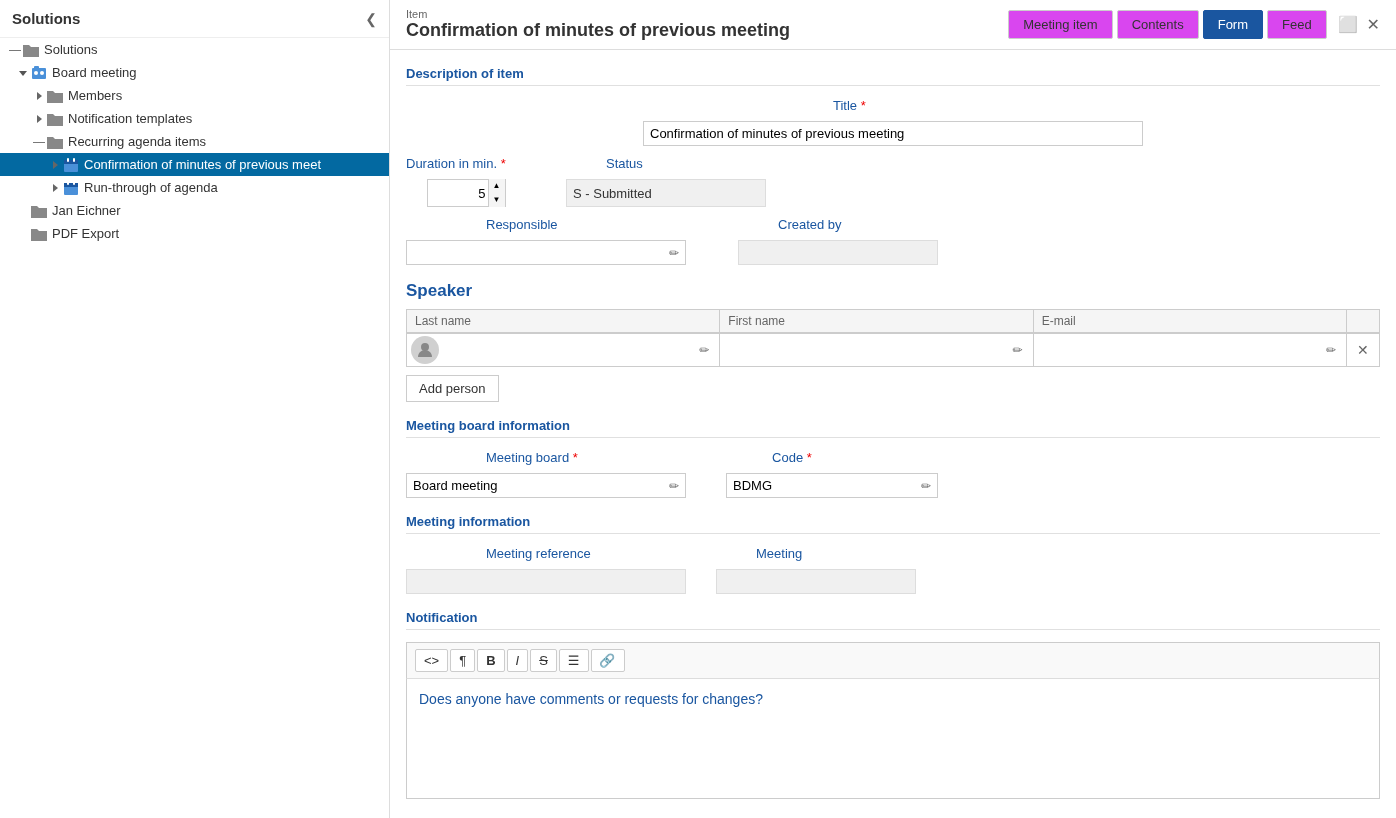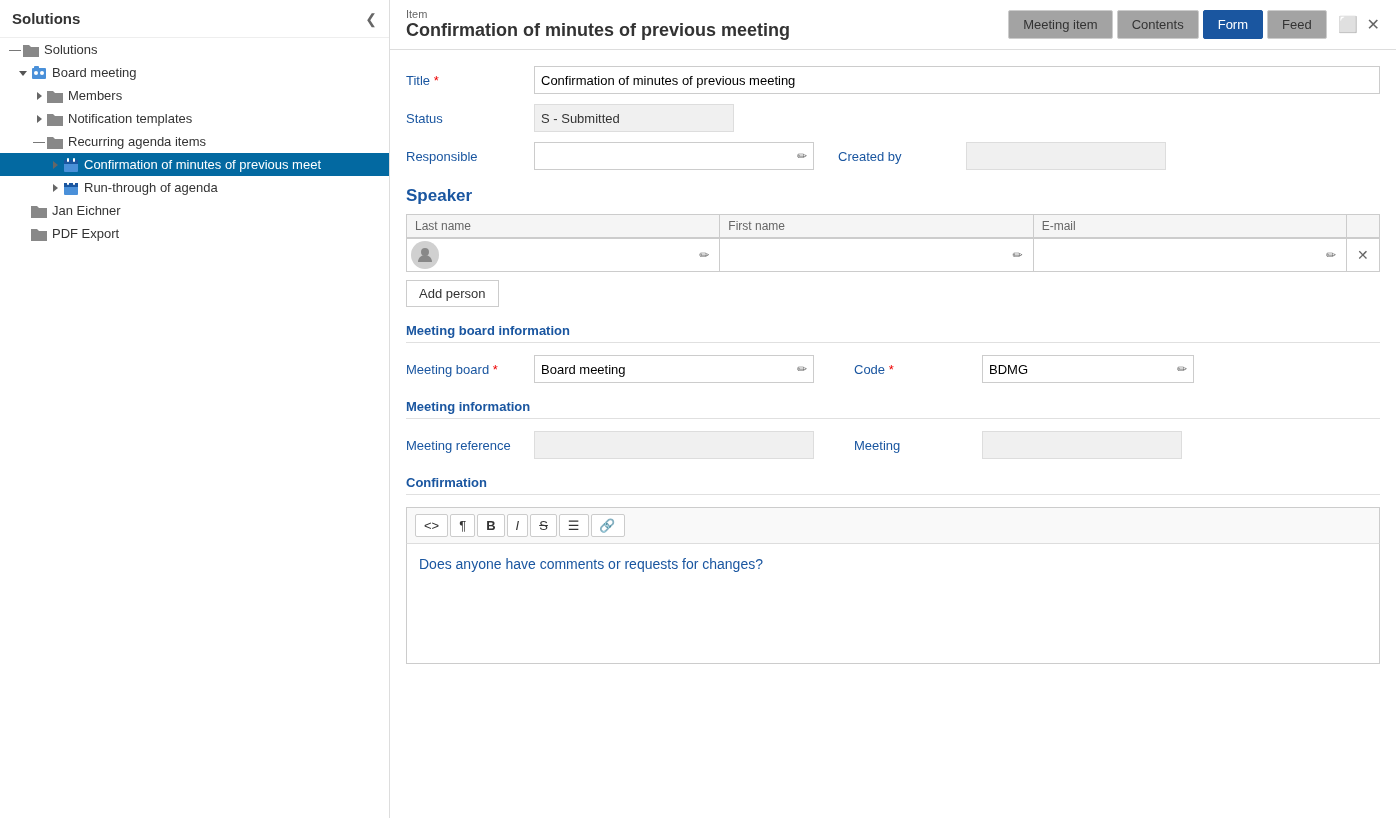--- a/index.html
+++ b/index.html
@@ -23,30 +23,30 @@
 
     
     .main { flex: 1; display: flex; flex-direction: column; overflow: hidden; }
 
     
     .main-header { border-bottom: 1px solid #ddd; padding: 8px 16px; display: flex; align-items: center; justify-content: space-between; }
     .header-left { display: flex; flex-direction: column; }
     .breadcrumb-text { font-size: 11px; color: #666; }
     .page-title { font-size: 18px; font-weight: bold; color: #333; }
     .header-right { display: flex; align-items: center; gap: 4px; }
-    .tab-btn { padding: 6px 14px; border: 1px solid #ccc; background: #a3a3a3; cursor: pointer; font-size: 13px; color: #333; border-radius: 2px; }
+    .tab-btn { padding: 6px 14px; border: 1px solid #ccc; background: #d946ef; cursor: pointer; font-size: 13px; color: #333; border-radius: 2px; }
     .tab-btn.active { background: #1a56a0; color: #fff; border-color: #1a56a0; }
     .header-icons { display: flex; align-items: center; gap: 8px; margin-left: 8px; color: #666; }
     .icon-btn { cursor: pointer; border: none; background: none; color: #666; font-size: 16px; display: flex; align-items: center; }
 
     
     .content { flex: 1; overflow-y: auto; padding: 16px; }
 
     .section-title { color: #1a56a0; font-size: 13px; font-weight: bold; margin-bottom: 12px; padding-bottom: 4px; border-bottom: 1px solid #e0e0e0; }
-    .form-field { display: flex; align-items: center; gap: 8px; }
+    .form-field { display: flex; align-items: center; gap: 8px; flex-direction: column; }
     .field-label { min-width: 120px; font-size: 13px; color: #1a56a0; white-space: nowrap; }
     .field-label .required { color: #e00; }
     .field-input { flex: 1; border: 1px solid #ccc; padding: 4px 6px; font-size: 13px; height: 28px; background: #fff; }
     .field-input.readonly { background: #f0f0f0; border-color: #ddd; color: #333; }
     .field-input-spin { display: flex; align-items: center; border: 1px solid #ccc; height: 28px; }
     .field-input-spin input { border: none; width: 60px; text-align: right; padding: 4px 2px; font-size: 13px; outline: none; }
     .spin-btns { display: flex; flex-direction: column; border-left: 1px solid #ccc; }
     .spin-btn { width: 16px; height: 14px; background: #f5f5f5; border: none; cursor: pointer; display: flex; align-items: center; justify-content: center; font-size: 8px; line-height: 1; }
     .field-input-with-icon { display: flex; align-items: center; border: 1px solid #ccc; height: 28px; flex: 1; }
     .field-input-with-icon input { border: none; flex: 1; padding: 4px 6px; font-size: 13px; outline: none; background: transparent; }
@@ -209,37 +209,51 @@
         </div>
       <div class="header-icons">
         <button class="icon-btn" title="Split view">⬜</button>
         <button class="icon-btn" title="Close">✕</button>
       </div>
     </div>
   </div>
 
   <div class="content">
 
+    <div class="section-title">Description of item</div>
 
     <div class="form-field" style="margin-bottom:10px;">
       <label class="field-label">
         <span>Title</span>
         <span class="required"> *</span>
       </label>
       <input class="field-input" type="text" style="flex: 1 1 0%; min-width: 500px;" value="Confirmation of minutes of previous meeting">
     </div>
 
     <div style="display:flex; gap:40px; margin-bottom:10px;">
       <div class="form-field">
+        <label class="field-label">
+          <span>Duration in min.</span>
+          <span class="required"> *</span>
+        </label>
+        <div class="field-input-spin">
+          <input type="text" value="5" style="">
+          <div class="spin-btns">
+            <button class="spin-btn">▲</button>
+            <button class="spin-btn">▼</button>
+          </div>
+        </div>
+      </div>
+      <div class="form-field">
         <label class="field-label">Status</label>
         <input class="field-input readonly" type="text" style="width: 200px;" value="S - Submitted">
       </div>
     </div>
 
-    <div style="display:flex; gap:24px; margin-bottom:16px;">
+    <div style="display:flex; gap:52px; margin-bottom:16px;">
       <div class="form-field">
         <label class="field-label">Responsible</label>
         <div class="field-input-with-icon" style="min-width:280px;">
           <input type="text" class="speaker-input" style="">
           <button class="edit-icon-btn">✏</button>
         </div>
       </div>
       <div class="form-field">
         <label class="field-label">Created by</label>
         <input class="field-input readonly" type="text" style="width: 200px;">
@@ -300,32 +314,32 @@
           <span class="required"> *</span>
         </label>
         <div class="field-input-with-icon" style="min-width:200px;">
           <input type="text" class="speaker-input" value="BDMG" style="">
           <button class="edit-icon-btn">✏</button>
         </div>
       </div>
     </div>
 
     <div class="section-title">Meeting information</div>
-    <div style="display:flex; gap:40px; margin-bottom:16px;align-items:center;">
+    <div style="display:flex; gap:30px; margin-bottom:16px;align-items:center;">
       <div class="form-field">
         <label class="field-label">Meeting reference</label>
         <input class="field-input readonly" type="text" style="min-width: 280px;">
       </div>
       <div class="form-field">
         <label class="field-label">Meeting</label>
         <input class="field-input readonly" type="text" style="min-width: 200px;">
       </div>
     </div>
 
-    <div class="section-title">Confirmation</div>
+    <div class="section-title">Notification</div>
     <div>
       <div class="editor-toolbar" id="toolbar-container">
           <button class="toolbar-btn">&lt;&gt;</button>
           <button class="toolbar-btn">¶</button>
           <button class="toolbar-btn" style="font-weight: bold;">B</button>
           <button class="toolbar-btn" style="font-style: italic;">I</button>
           <button class="toolbar-btn" style="text-decoration: line-through;">S</button>
           <button class="toolbar-btn">☰</button>
           <button class="toolbar-btn">🔗</button>
         </div>

